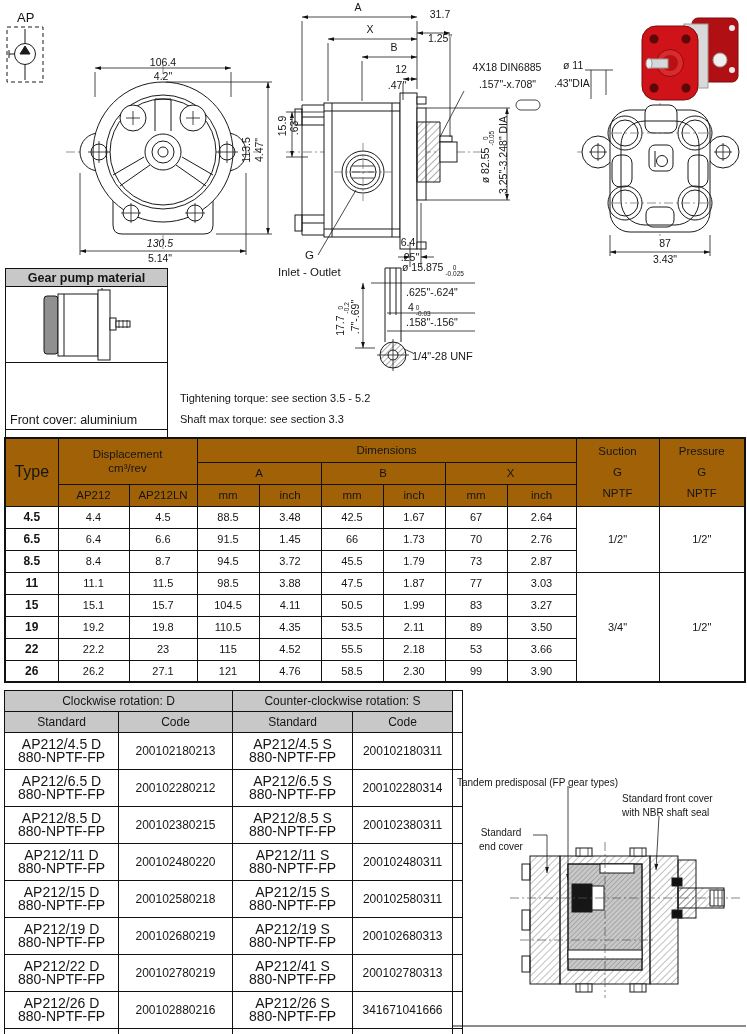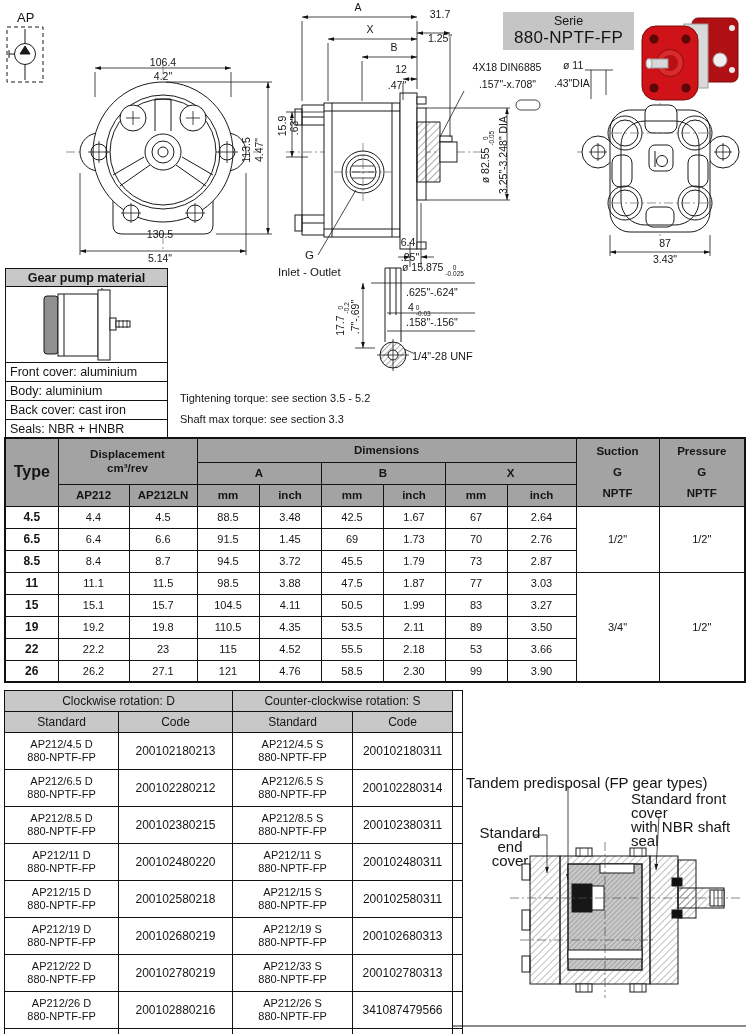--- a/index.html
+++ b/index.html
@@ -9,56 +9,52 @@
   .txt { position:absolute; white-space:nowrap; color:#151515; font-size:10.5px; }
   .ctr { text-align:center; }
   .rot { transform:rotate(-90deg); }
   .tol { display:inline-flex; flex-direction:column; font-size:6.5px; line-height:6px; vertical-align:1px; margin-left:2px; }
   .serie-box { position:absolute; left:503px; top:12px; width:131px; height:38px; background:#c5c5c5; text-align:center; padding-top:2px; }
   .serie-box .l1 { font-size:12.5px; }
   .serie-box .l2 { font-size:17px; letter-spacing:.3px; }
   .matbox { position:absolute; left:5px; top:268px; width:163px; border:1.5px solid #111; background:#fff; }
   .matbox .mb-title { background:#c8c8c8; border-bottom:1.5px solid #111; font-weight:bold; font-size:12.5px; text-align:center; height:18px; line-height:18px; }
   .matbox .mb-draw { height:76px; border-bottom:1.5px solid #111; position:relative; }
-  .matbox .mb-row { height:19px; line-height:18px; font-size:12.5px; padding-left:4px; border-bottom:1.5px solid #111; }
+  .matbox .mb-row { height:19px; line-height:18px; font-size:12.5px; padding-left:4px; border-bottom:1.5px solid #111;margin-top:48px; }
   .matbox .mb-row:last-child { border-bottom:none; }
   .note { position:absolute; font-size:11px; }
   table { border-collapse:collapse; position:absolute; table-layout:fixed; background:#fff; }
   td, th { border:1px solid #111; overflow:hidden; text-align:center; vertical-align:middle; }
   .dimtab { left:4px; top:437px; border:2px solid #111; }
-  .dimtab th { background:#a3a3a3; font-weight:bold; font-size:11.5px; line-height:1.25; }
+  .dimtab th { background:#a16207; font-weight:normal; font-size:11.5px; line-height:1.25; }
   .dimtab td { font-size:11px; height:22px; }
   .dimtab td.typ { font-size:12px; font-weight:bold; }
   .stack3 { display:flex; flex-direction:column; justify-content:space-around; height:64px; }
   .codetab { left:4px; top:690px; border:1.5px solid #111; }
   .codetab th { background:#c8c8c8; font-weight:normal; font-size:12px; height:21px; }
   .codetab th.blank { background:#fff; }
-  .codetab td { font-size:11px; height:37px; line-height:13px; }
+  .codetab td { font-size:14px; height:37px; line-height:13px; }
   .codetab td.code { font-size:12px; }
-  .seclabel { position:absolute; font-size:15px; line-height:14px;margin-left:9px; }
+  .seclabel { position:absolute; font-size:10px; line-height:14px; }
 </style>
 </head>
 <body>
 
 <div id="page">
 
   <div class="txt" style="left:17px;top:10px;font-size:13px;">AP</div>
   <svg class="layer" style="left:6px;top:26px" width="40" height="58" viewBox="0 0 40 58">
     <g stroke="#1a1a1a" fill="none" stroke-width="1">
       <rect x="1" y="1" width="36" height="55" stroke-dasharray="4 3"></rect>
       <circle cx="19" cy="28" r="10.5"></circle>
       <path d="M19,3 V17.5 M19,38.5 V54 M3,28 H8.5 M3,24 V32"></path>
       <path d="M19,20 L14,28 H24 z" fill="#1a1a1a"></path>
     </g>
   </svg>
 
-  <div class="serie-box">
-    <div class="l1">Serie</div>
-    <div class="l2">880-NPTF-FP</div>
-  </div>
 
   <svg class="layer" style="left:640px;top:8px" width="107" height="100" viewBox="0 0 107 100">
     <rect x="52" y="10" width="46" height="64" rx="6" fill="#b01014" stroke="#7d0a0c"></rect>
     <circle cx="92" cy="20" r="3" fill="#e9e9e9"></circle>
     <circle cx="92" cy="62" r="3" fill="#e9e9e9"></circle>
     <rect x="44" y="16" width="24" height="64" fill="#d9d9d9" stroke="#9a9a9a"></rect>
     <circle cx="80" cy="52" r="7" fill="#efefef" stroke="#9a9a9a"></circle>
     <rect x="2" y="18" width="56" height="74" rx="14" fill="#cf1318" stroke="#7d0a0c"></rect>
     <circle cx="14" cy="31" r="4.5" fill="#5d0708"></circle>
     <circle cx="46" cy="31" r="4.5" fill="#5d0708"></circle>
@@ -108,21 +104,21 @@
         <line x1="218" y1="27" x2="218" y2="179" marker-start="url(#arF)" marker-end="url(#arF)"></line>
         <path d="M30,118 V200 M196,118 V200"></path>
         <line x1="30" y1="196" x2="196" y2="196" marker-start="url(#arF)" marker-end="url(#arF)"></line>
       </g>
     </g>
   </svg>
   <div class="txt dim ctr" style="left:133px;top:56px;width:60px;">106.4</div>
   <div class="txt dim ctr" style="left:133px;top:70px;width:60px;">4.2"</div>
   <div class="txt dim ctr rot" style="left:216px;top:144px;width:60px;">113.5</div>
   <div class="txt dim ctr rot" style="left:229px;top:144px;width:60px;">4.47"</div>
-  <div class="txt dim ctr" style="left:125px;top:228px;width:70px;">130.5</div>
+  <div class="txt dim ctr" style="left:125px;top:237px;width:70px;font-style:italic;">130.5</div>
   <div class="txt dim ctr" style="left:125px;top:252px;width:70px;">5.14"</div>
 
   <svg class="layer" style="left:278px;top:5px" width="267" height="290" viewBox="0 0 267 290">
     <defs>
       <marker id="arS" markerWidth="9" markerHeight="7" refX="8" refY="3" orient="auto-start-reverse">
         <path d="M0,0.5 L8,3 L0,5.5 z" fill="#111"></path>
       </marker>
       <pattern id="hSV" width="5" height="5" patternUnits="userSpaceOnUse" patternTransform="rotate(45)">
         <line x1="0" y1="0" x2="0" y2="5" stroke="#333" stroke-width=".8"></line>
       </pattern>
@@ -366,21 +362,21 @@
       <td>2.64</td>
       <td rowspan="3">1/2"</td>
       <td rowspan="3">1/2"</td>
     </tr>
     <tr>
       <td class="typ">6.5</td>
       <td>6.4</td>
       <td>6.6</td>
       <td>91.5</td>
       <td>1.45</td>
-      <td>69</td>
+      <td>66</td>
       <td>1.73</td>
       <td>70</td>
       <td>2.76</td>
     </tr>
     <tr>
       <td class="typ">8.5</td>
       <td>8.4</td>
       <td>8.7</td>
       <td>94.5</td>
       <td>3.72</td>
@@ -547,37 +543,37 @@
       <td class="code">200102680313</td>
       <td></td>
     </tr>
     <tr>
       <td>
             <div>AP212/22 D</div>
             <div>880-NPTF-FP</div>
           </td>
       <td class="code">200102780219</td>
       <td>
-            <div>AP212/33 S</div>
+            <div>AP212/41 S</div>
             <div>880-NPTF-FP</div>
           </td>
       <td class="code">200102780313</td>
       <td></td>
     </tr>
     <tr>
       <td>
             <div>AP212/26 D</div>
             <div>880-NPTF-FP</div>
           </td>
       <td class="code">200102880216</td>
       <td>
             <div>AP212/26 S</div>
             <div>880-NPTF-FP</div>
           </td>
-      <td class="code">341087479566</td>
+      <td class="code">341671041666</td>
       <td></td>
     </tr>
     <tr style="height:10px;">
       <td></td>
           <td></td>
       <td></td>
           <td></td>
       <td></td>
     </tr>
   </tbody>

